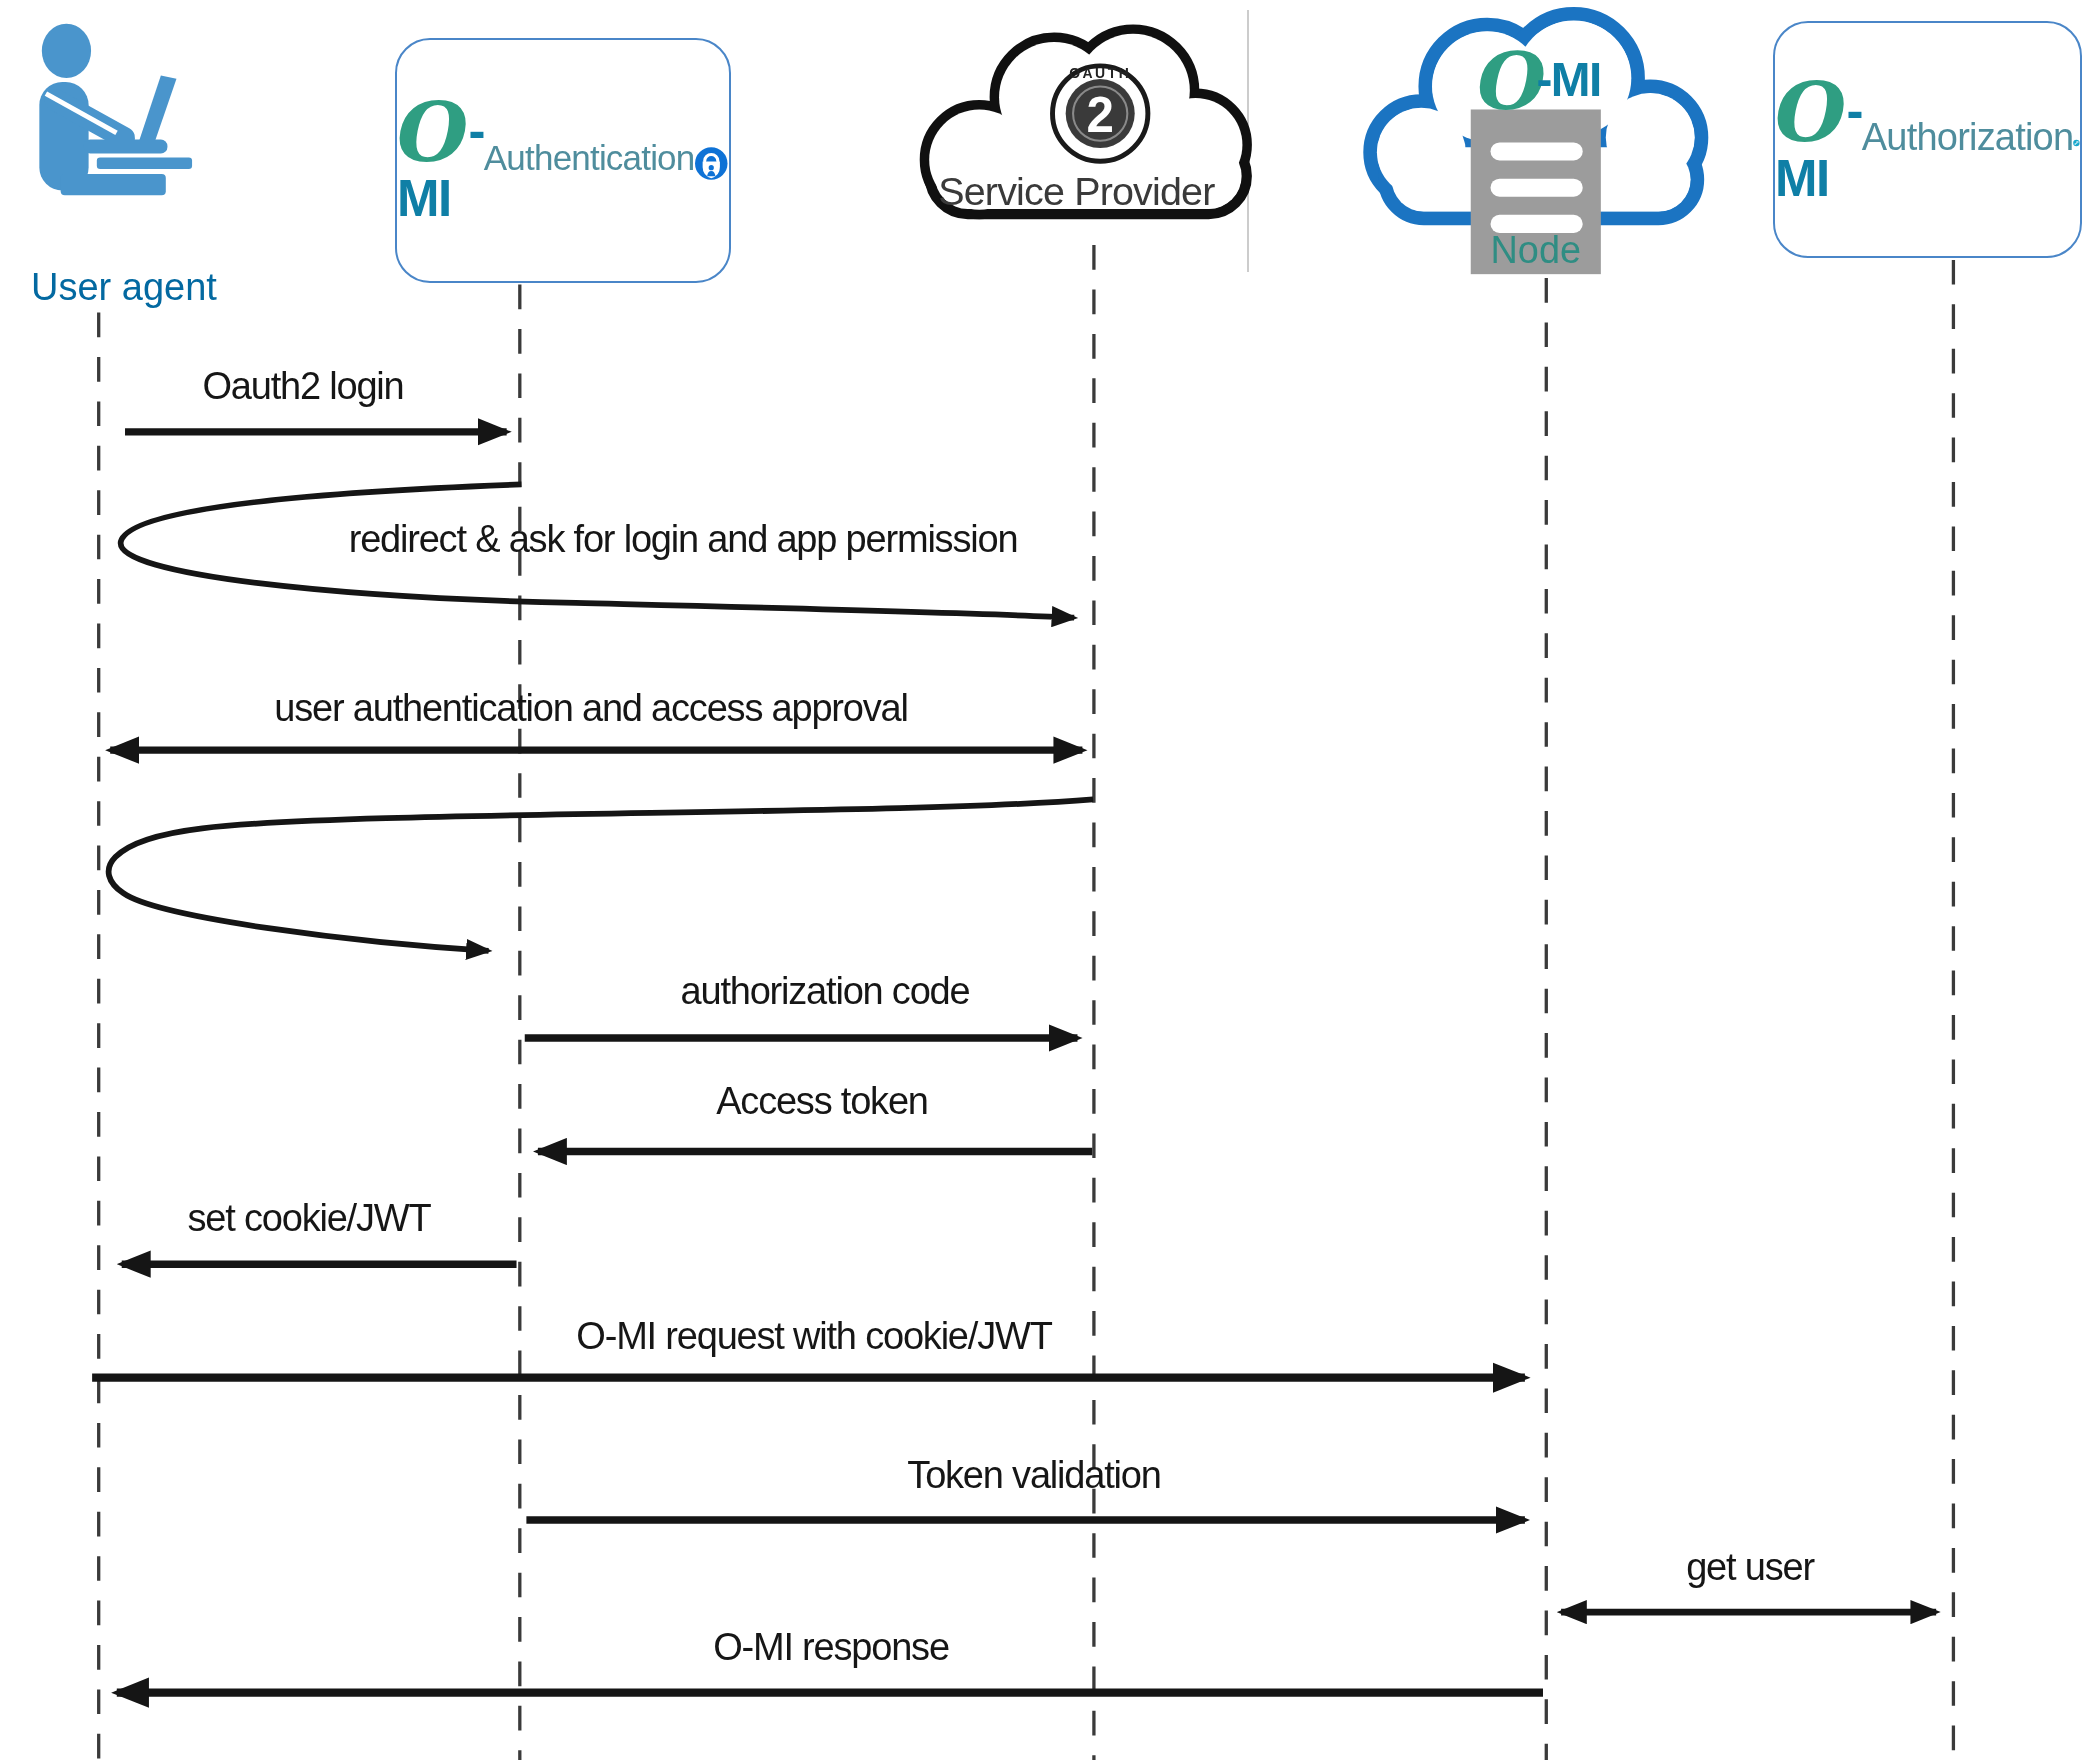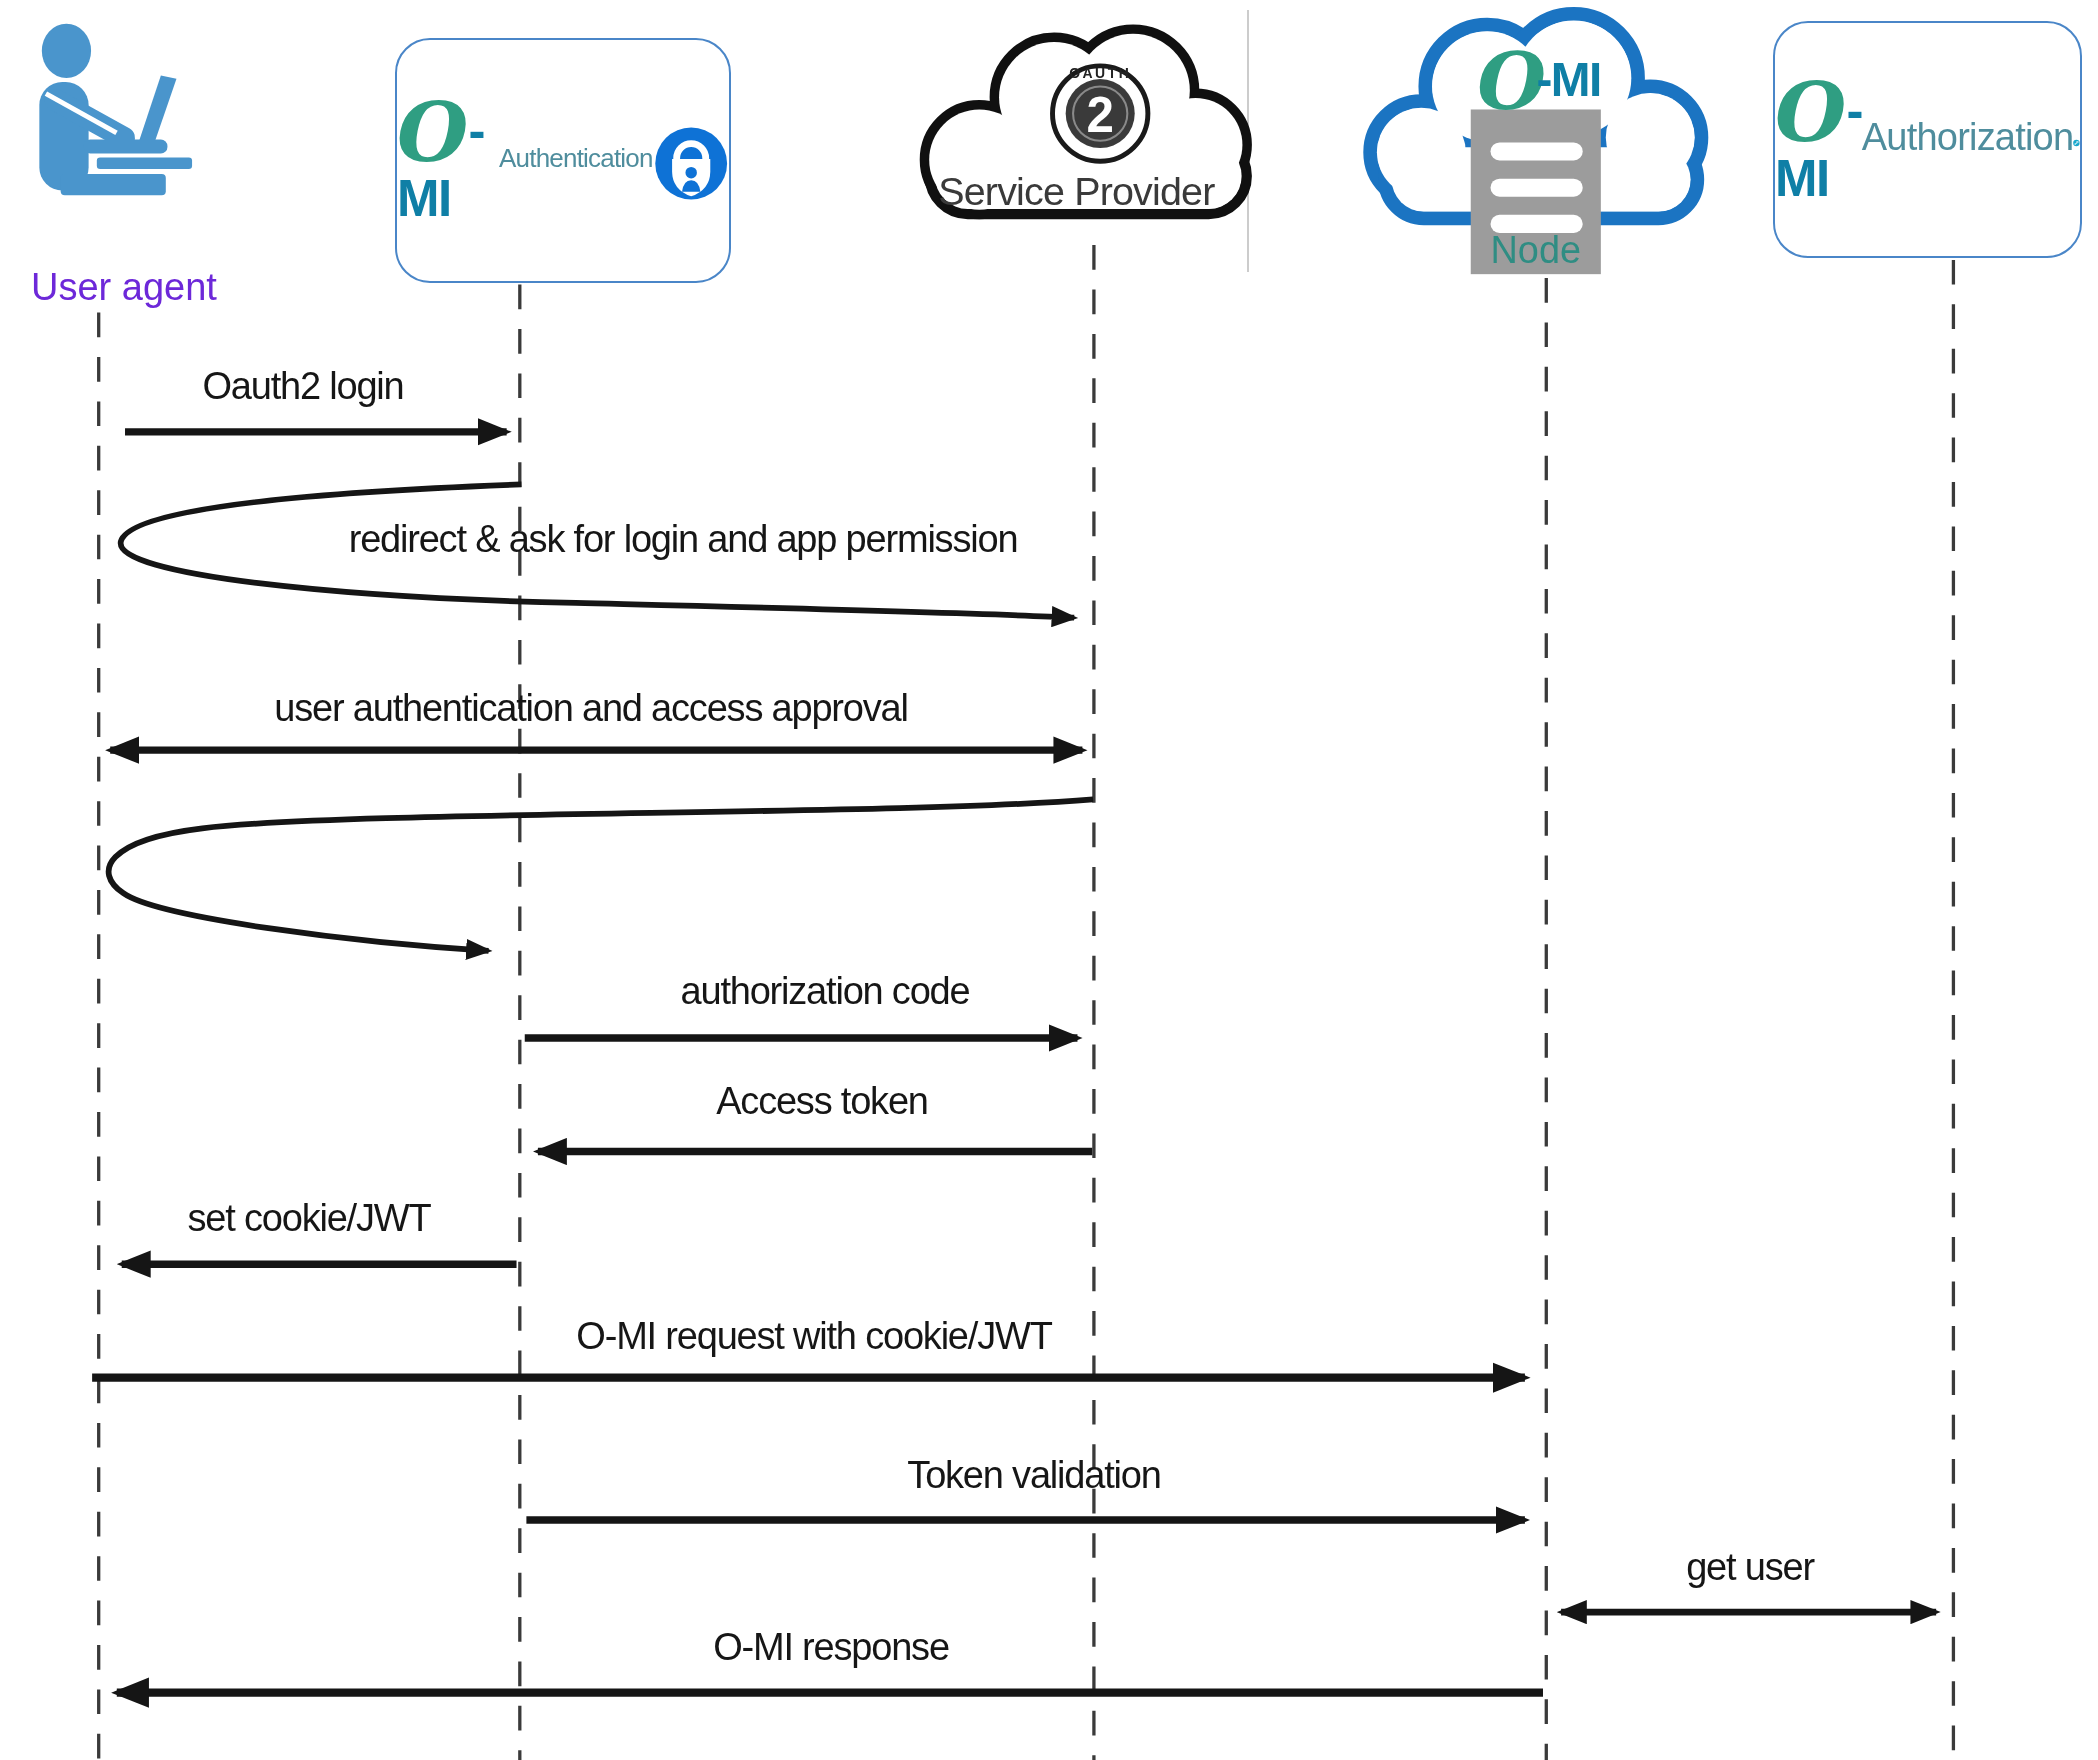--- a/index.html
+++ b/index.html
@@ -8,23 +8,23 @@
   #arrow-layer{position:absolute;left:0;top:0;width:2099px;height:1761px;}
   .msg{position:absolute;transform:translateX(-50%);white-space:nowrap;
        font-size:38px;letter-spacing:-1.2px;color:#161616;}
   .actor-box{position:absolute;box-sizing:border-box;border:2.5px solid #4a86c8;border-radius:35px;
              background:#fff;display:flex;flex-direction:row;align-items:center;}
   .omi-logo{line-height:1;margin-top:1.6px;}
   .logo-o{font-family:"DejaVu Serif",serif;font-style:italic;font-weight:bold;
           font-size:82px;color:#2f9e82;}
   .logo-mi{font-family:"Liberation Sans",sans-serif;font-weight:bold;font-size:51px;
            color:#0f7fa6;letter-spacing:-1.6px;vertical-align:13px;}
-  .actor-title{font-size:26px;color:#4f8d9d;margin-top:-5px;letter-spacing:-0.8px;}
+  .actor-title{font-size:35px;color:#4f8d9d;margin-top:-5px;letter-spacing:-0.8px;}
   .badge-icon{margin-top:6.6px;}
-  #user-agent-label{position:absolute;left:31px;top:266px;font-size:38px;color:#6d28d9;text-align:right;}
+  #user-agent-label{position:absolute;left:31px;top:266px;font-size:38px;color:#0369a1;text-align:right;}
   #divider-line{position:absolute;left:1247px;top:10px;width:1.6px;height:262px;background:#cccccc;}
   .entity{position:absolute;}
 </style>
 </head>
 <body>
 
 <div id="canvas">
 
   <svg id="arrow-layer" viewBox="0 0 2552 2141" xmlns="http://www.w3.org/2000/svg">
     <defs>

